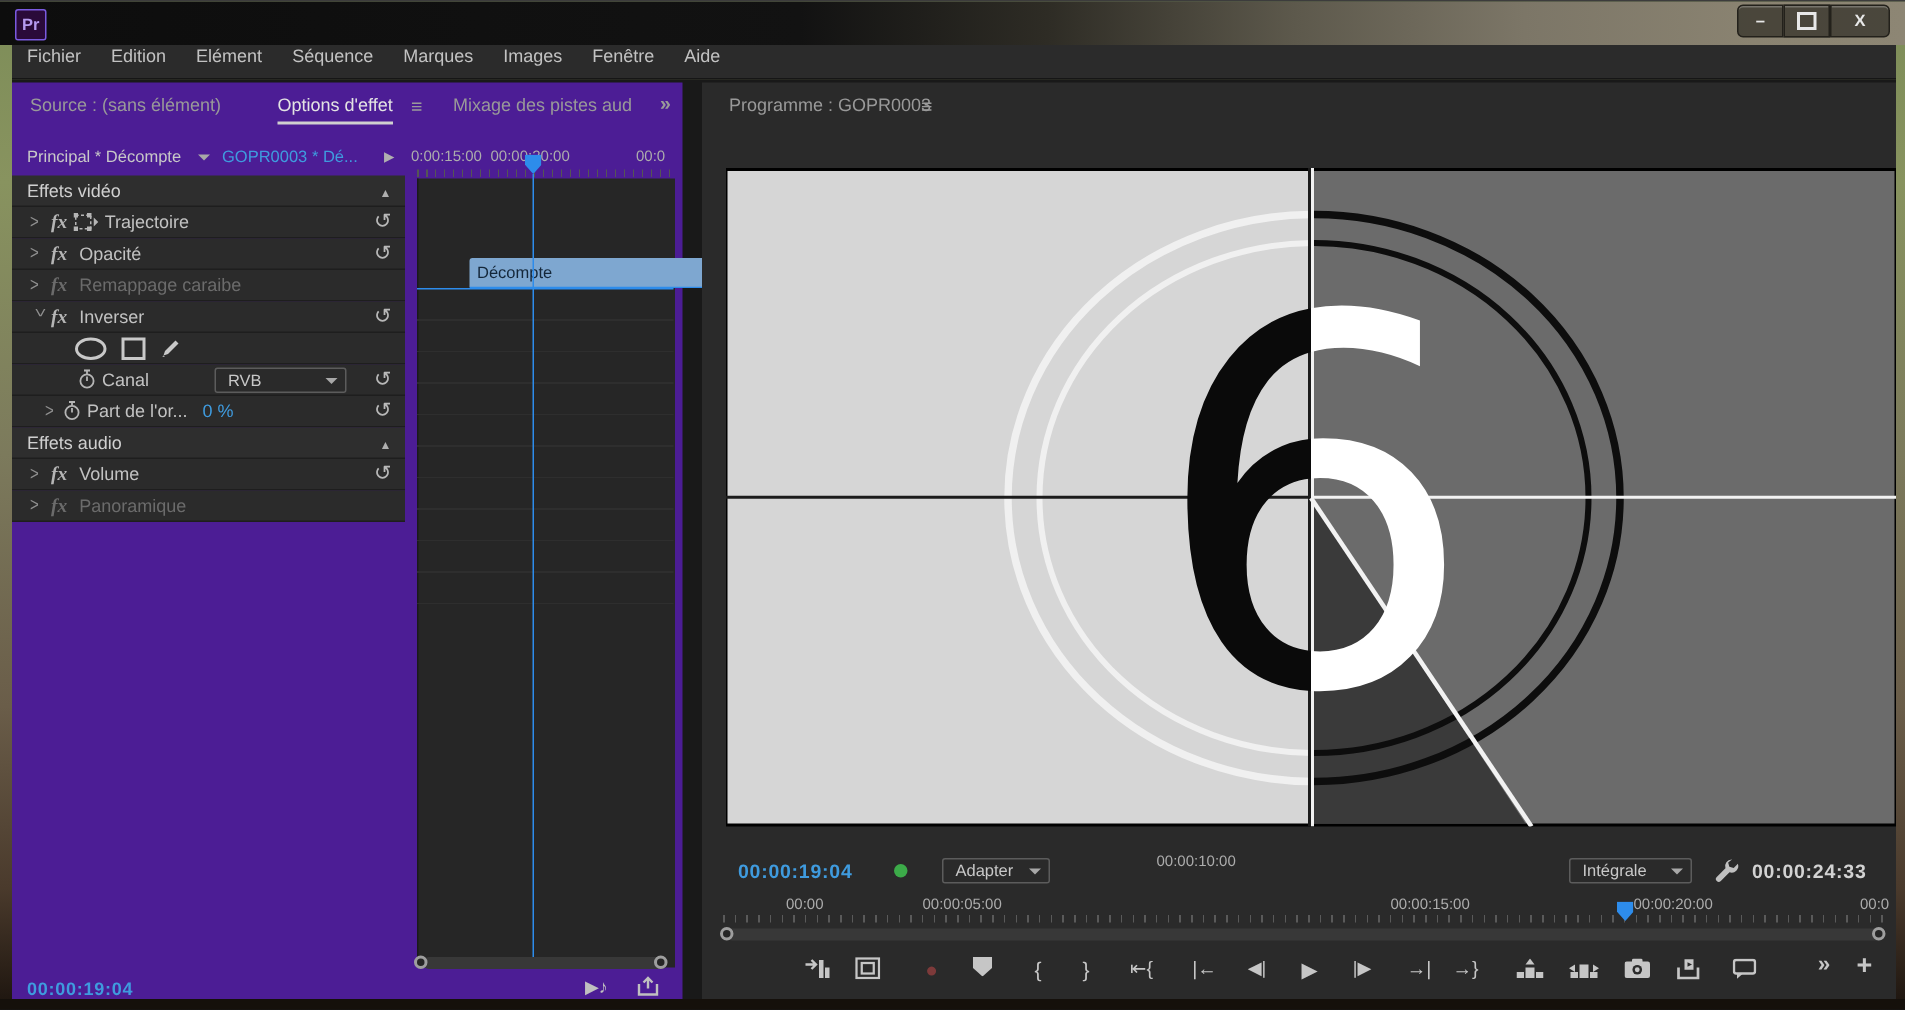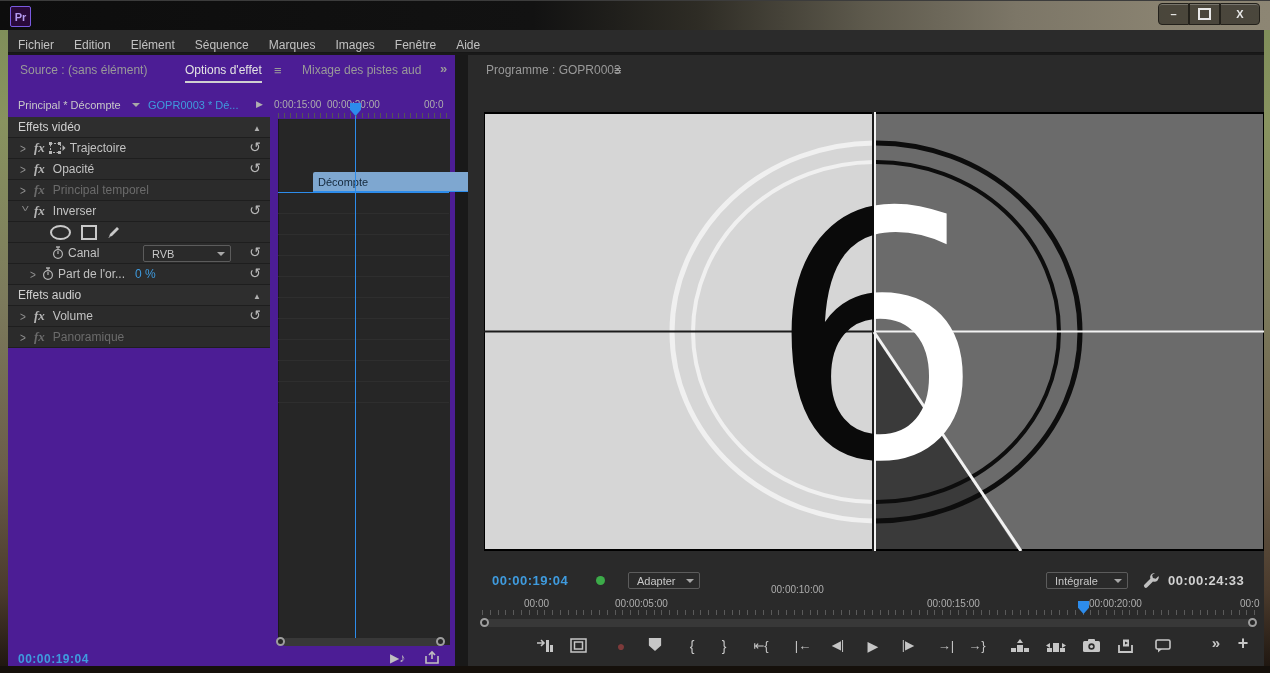--- a/index.html
+++ b/index.html
@@ -16,21 +16,21 @@
             color:#b59af0;font-size:11px;font-weight:bold;display:flex;align-items:center;justify-content:center;border-radius:2px;}
   .wintitle{position:absolute;left:38px;top:7px;font-size:12px;color:#efefef;text-shadow:0 1px 2px #000;}
   .winbtns{position:absolute;right:10px;top:2px;display:flex;}
   .winbtn{width:29px;height:20px;background:rgba(52,50,42,.75);border:1px solid #23211b;display:flex;align-items:center;justify-content:center;
           color:#e8e8e8;font-size:11px;font-weight:bold;box-shadow:inset 0 1px 0 rgba(255,255,255,.25);}
   .winbtn:first-child{border-radius:4px 0 0 4px;}
   .winbtn:last-child{border-radius:0 4px 4px 0;width:38px;}
   .maxglyph{width:9px;height:8px;border:2px solid #e8e8e8;display:inline-block;}
   
   .menubar{position:absolute;left:8px;top:30px;width:1256px;height:23px;background:#2b2b2b;border-bottom:1px solid #161616;
-           display:flex;align-items:flex-end;box-sizing:border-box;}
+           display:flex;align-items:flex-start;box-sizing:border-box;}
   .menuitem{padding:0 10px;font-size:12px;color:#c2c2c2;}
   
   .main{position:absolute;left:8px;top:53px;width:1256px;height:613px;background:#191919;}
   
   .tabtext{font-size:12px;color:#999;}
   .tabactive{color:#e3e3e3;border-bottom:2px solid #d0d0d0;padding-bottom:4px;}
   .hamb{color:#9a9a9a;font-size:13px;}
   
   .lpanel{position:absolute;left:0px;top:2px;width:447px;height:611px;background:#4c1d95;}
   .row{position:absolute;left:0;width:262px;height:21px;box-sizing:border-box;border-bottom:1px solid #1e1e1e;
@@ -158,21 +158,21 @@
     </div>
     <div class="row" style="top:104px;">
       <span class="chev">&gt;</span>
       <span class="fxb">fx</span>
       <span class="rlabel">Opacité</span>
       <span class="reset">↺</span>
     </div>
     <div class="row dim" style="top:125px;">
       <span class="chev">&gt;</span>
       <span class="fxb">fx</span>
-      <span class="rlabel">Principal temporel</span>
+      <span class="rlabel">Remappage caraibe</span>
     </div>
     <div class="row" style="top:146px;">
       <span class="chev open">&gt;</span>
       <span class="fxb">fx</span>
       <span class="rlabel">Inverser</span>
       <span class="reset">↺</span>
     </div>
     <div class="row" style="top:167px;">
       <span style="margin-left:42px;width:17px;height:11px;border:2px solid #c9c9c9;border-radius:50%;display:inline-block;"></span>
       <span style="margin-left:10px;width:12px;height:11px;border:2px solid #c9c9c9;display:inline-block;"></span>
@@ -285,21 +285,21 @@
       <span>Intégrale</span>
       <span class="ddarrow"></span>
     </div>
     <svg class="abs" style="left:674px;top:516px;" width="18" height="18" viewBox="0 0 18 18">
           <path d="M12.5 2 a4.4 4.4 0 0 0 -4.2 5.8 L2.5 13.6 a1.9 1.9 0 0 0 2.7 2.7 L11 10.5 a4.4 4.4 0 0 0 5.6 -5.6 L13.8 7.7 L10.9 6.9 L10.1 4 L12.9 1.9 Z" fill="#c0c0c0"></path>
         </svg>
     <span class="abs tc" style="left:700px;top:518px;color:#d2d2d2;">00:00:24:33</span>
 
     <span class="abs ruler" style="left:12px;top:543px;padding-left:44px;">00:00</span>
     <span class="abs ruler" style="left:147px;top:543px;">00:00:05:00</span>
-    <span class="abs ruler" style="left:303px;top:529px;">00:00:10:00</span>
+    <span class="abs ruler" style="left:303px;top:514px;">00:00:10:00</span>
     <span class="abs ruler" style="left:459px;top:543px;">00:00:15:00</span>
     <span class="abs ruler" style="left:621px;top:543px;">00:00:20:00</span>
     <span class="abs ruler" style="left:772px;top:543px;">00:0</span>
     <div class="abs ticks" style="left:14px;top:555px;width:778px;background:repeating-linear-gradient(90deg,#5a5a5a 0 1px,transparent 1px 7.8px);"></div>
     <div class="pin" style="left:610px;top:546px;"></div>
 
     <div class="sbtrack" style="left:16px;top:564px;width:772px;"></div>
     <div class="sbring" style="left:12px;top:563px;"></div>
     <div class="sbring" style="left:780px;top:563px;"></div>
 

